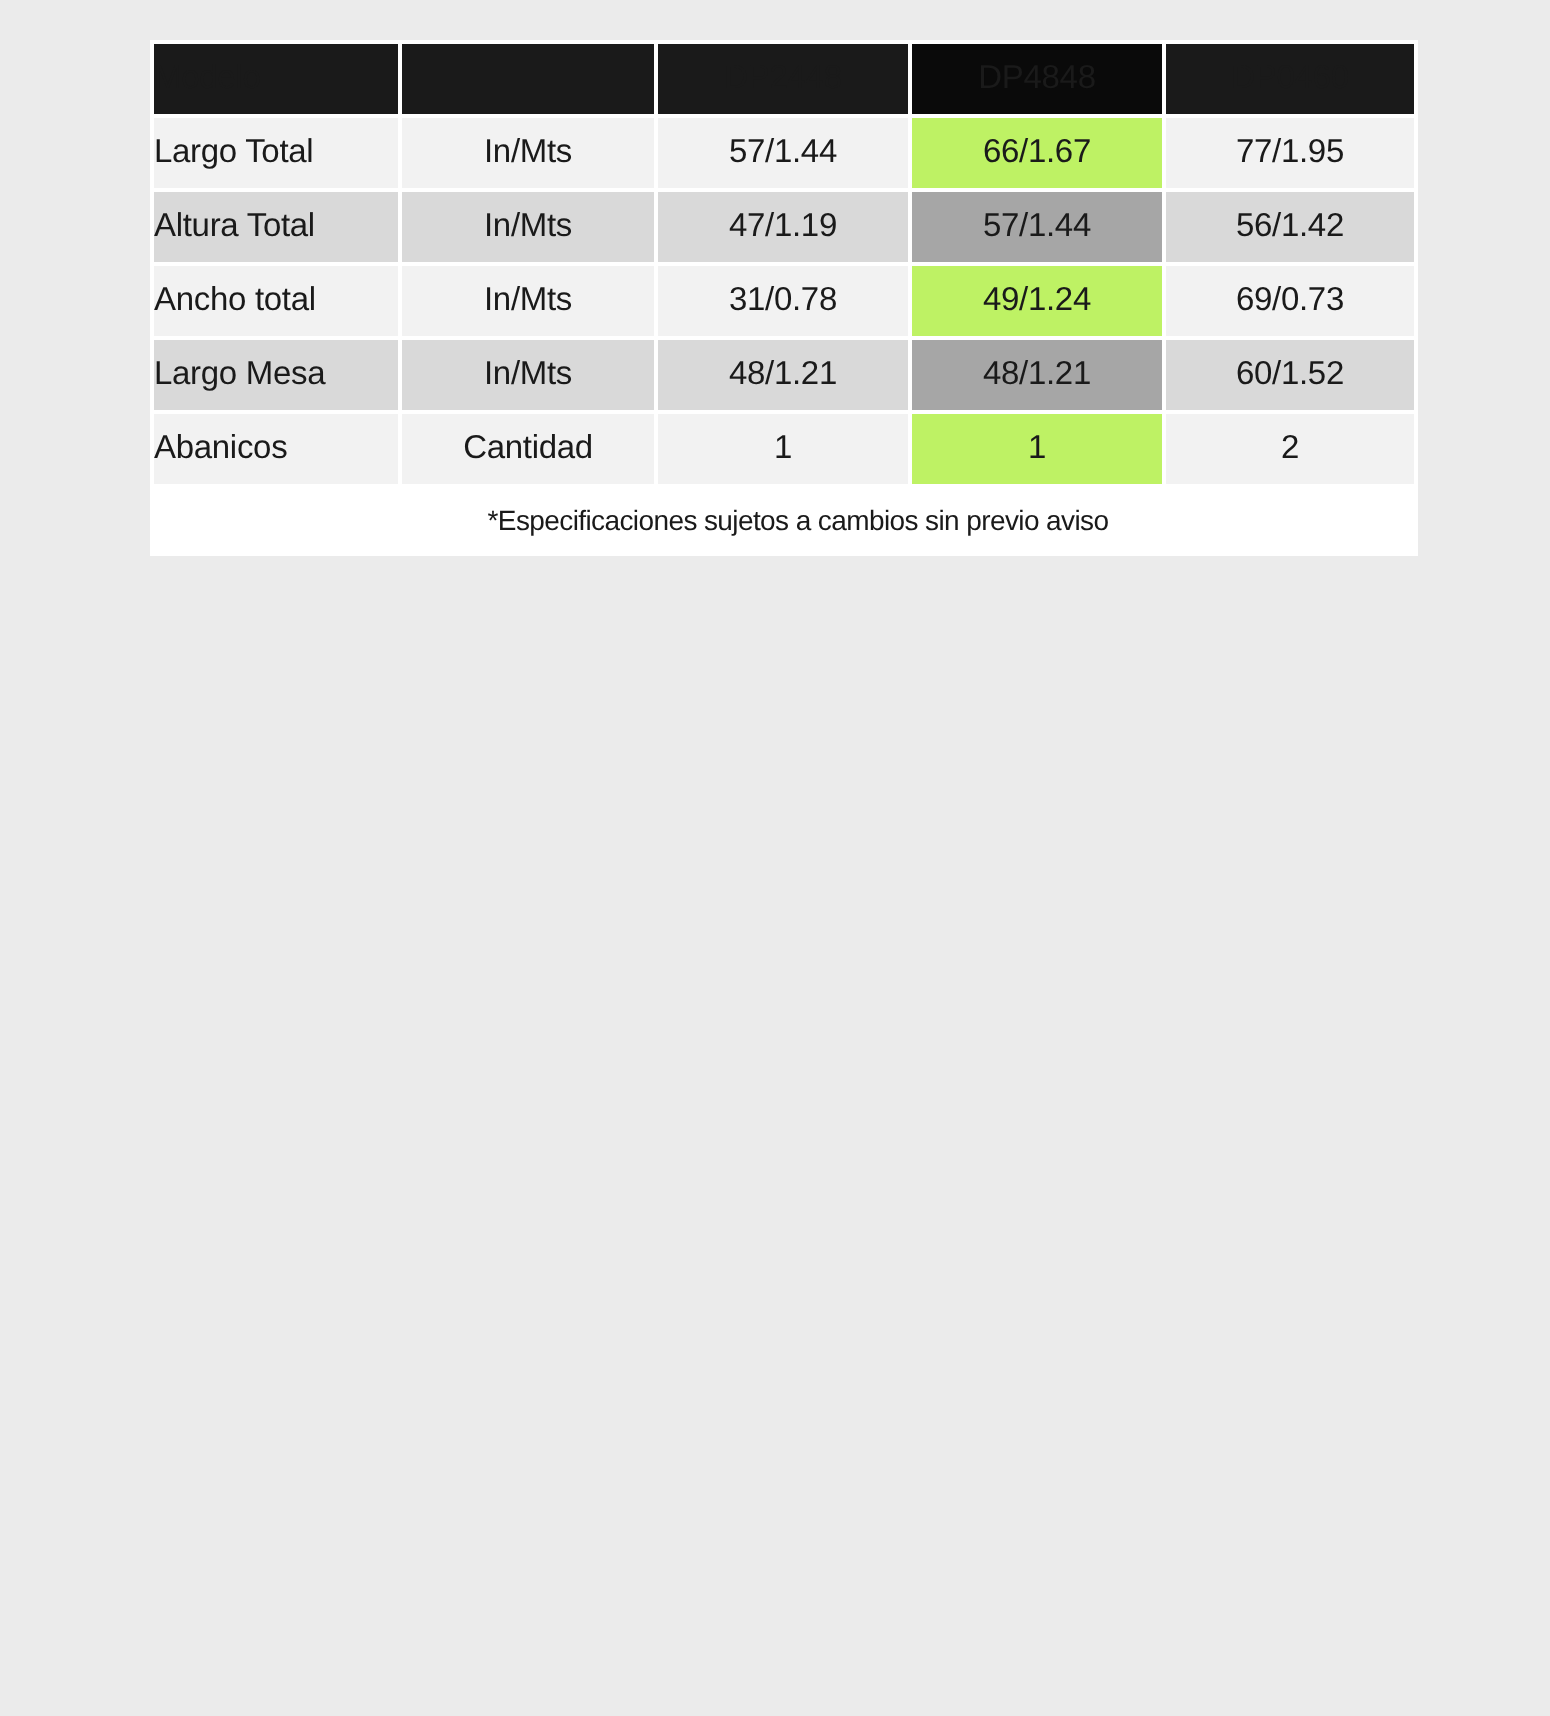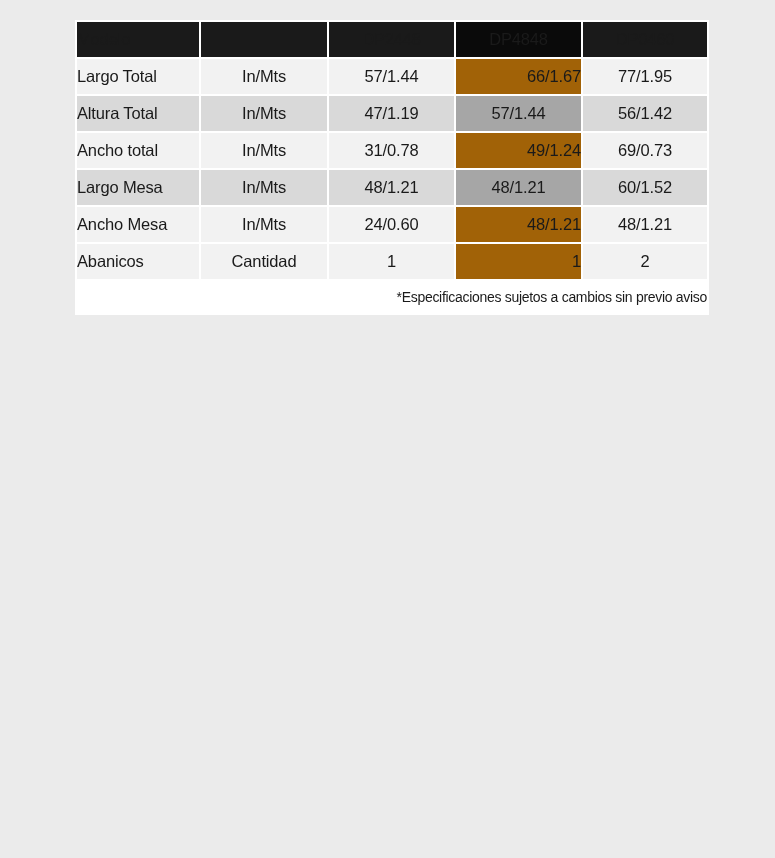--- a/index.html
+++ b/index.html
@@ -89,27 +89,27 @@
   td.cell-unit,
   td.cell-value {
     text-align: center;
   }
 
   
   tbody tr.row-light td { background: #f2f2f2; }
   tbody tr.row-dark  td { background: #d9d9d9; }
 
   
-  tbody tr.row-light td.is-highlight { background: #a16207; text-align: right; }
+  tbody tr.row-light td.is-highlight { background: #bef264; }
   tbody tr.row-dark  td.is-highlight { background: #a6a6a6; }
 
   
   tr.footnote-row td {
     background: #ffffff;
-    text-align: right;
+    text-align: center;
     padding-left: 14px;
     height: 32px;
     font-size: 14px;
     color: #1a1a1a;
     letter-spacing: -0.3px;
   }
 </style>
 </head>
 <body>
 
@@ -161,27 +161,20 @@
 
 
         <tr class="row-dark">
           <td class="cell-feature">Largo Mesa</td>
           <td class="cell-unit">In/Mts</td>
           <td class="cell-value">48/1.21</td>
           <td class="cell-value is-highlight">48/1.21</td>
           <td class="cell-value">60/1.52</td>
         </tr>
 
-        <tr class="row-light">
-          <td class="cell-feature">Ancho Mesa</td>
-          <td class="cell-unit">In/Mts</td>
-          <td class="cell-value">24/0.60</td>
-          <td class="cell-value is-highlight">48/1.21</td>
-          <td class="cell-value">48/1.21</td>
-        </tr>
 
 
         <tr class="row-light">
           <td class="cell-feature">Abanicos</td>
           <td class="cell-unit">Cantidad</td>
           <td class="cell-value">1</td>
           <td class="cell-value is-highlight">1</td>
           <td class="cell-value">2</td>
         </tr>
 

